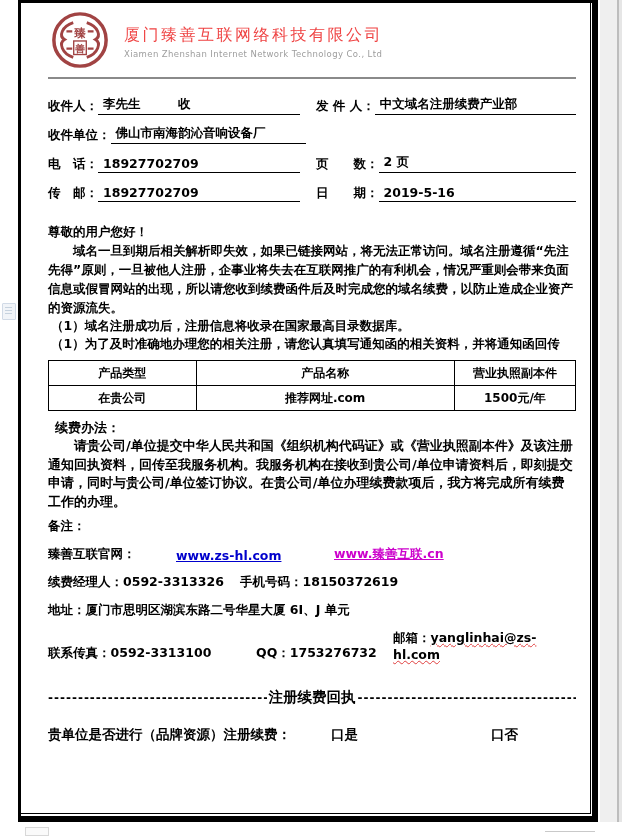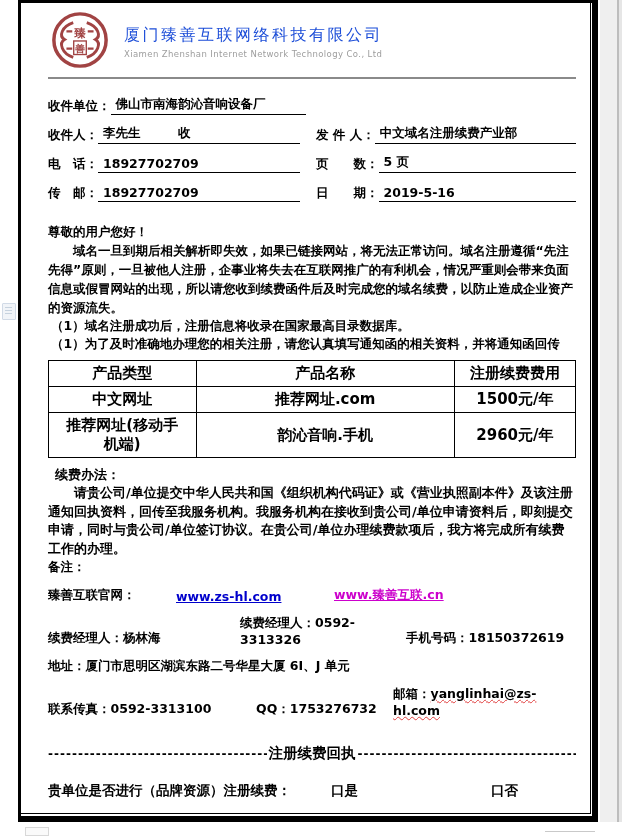--- a/index.html
+++ b/index.html
@@ -20,48 +20,48 @@
   
   .page{position:absolute;left:18px;top:0;width:580px;height:822px;box-sizing:border-box;
         background:#fff;border:3px solid #000;border-right-width:6px;border-bottom-width:6px;}
   .page-inner-line{position:absolute;left:0px;right:1px;top:0px;bottom:2px;
         border-right:1px solid #000;border-bottom:1px solid #000;pointer-events:none;}
   .content{position:relative;height:100%;box-sizing:border-box;padding:8px 16px 0 27px;}
 
   
   .hdr{display:flex;align-items:center;gap:14px;height:62px;margin-left:2px;}
   .hdr-titles{display:flex;flex-direction:column;gap:3px;}
-  .co-cn{font-size:16px;color:#1d4ed8;letter-spacing:2.5px;font-weight:500;}
+  .co-cn{font-size:16px;color:#ef4444;letter-spacing:2.5px;font-weight:500;}
   .co-en{font-size:8.5px;color:#9d9d9d;letter-spacing:.4px;}
   .hdr-rule{height:0;border-top:2px solid #8a8a8a;margin-top:4px;}
 
   
   .fields{margin-top:15px;font-size:12.5px;font-weight:bold;}
   .frow{display:flex;height:21px;margin-bottom:8px;align-items:flex-end;}
   .col-l{width:252px;display:flex;align-items:flex-end;}
   .col-r{flex:1;margin-left:16px;display:flex;align-items:flex-end;}
   .flab{white-space:pre;}
   .fval{flex:1;border-bottom:1.3px solid #000;padding:0 0 1px 5px;white-space:nowrap;}
 
   
   .bodytxt{font-size:12.5px;font-weight:bold;line-height:19px;margin-top:20px;}
   .para{text-indent:2em;}
   .tips-title{margin-top:3px;padding-left:7px;line-height:18px;}
   .tip{line-height:18px;padding-left:3px;}
 
   
   table.products{width:100%;border-collapse:collapse;margin-top:7px;}
   table.products th,table.products td{border:1.6px solid #000;text-align:center;
-      font-size:15px;font-weight:bold;padding:3px 14px;height:18px;}
+      font-size:12px;font-weight:bold;padding:3px 14px;height:18px;}
   .c1{width:28%;} .c2{width:49%;} .c3{width:23%;}
 
   
   .method-title{margin-top:8px;font-size:13px;font-weight:bold;line-height:18px;margin-left:7px;}
   .method-text{font-size:13px;font-weight:bold;line-height:18.5px;text-indent:2em;}
-  .note-label{font-size:12.5px;font-weight:bold;line-height:18px;}
+  .note-label{margin-top:6px;font-size:12.5px;font-weight:bold;line-height:18px;}
 
   
   .crow{display:grid;font-size:12.5px;font-weight:bold;margin-top:11px;align-items:end;}
   .crow-web{grid-template-columns:128px 158px auto;}
   .crow-mgr{grid-template-columns:192px 166px auto;}
   .crow-addr{grid-template-columns:auto;}
   .crow-fax{grid-template-columns:208px 137px auto;}
   .link-blue{color:#0000cc;text-decoration:underline;}
   .link-magenta{color:#cc00cc;text-decoration:underline;}
   .email-val{text-decoration:underline wavy #e04040 1px;}
@@ -108,43 +108,43 @@
         </span>
         <span class="hdr-titles">
           <span class="co-cn">厦门臻善互联网络科技有限公司</span>
           <span class="co-en">Xiamen Zhenshan Internet Network Technology Co., Ltd</span>
         </span>
       </div>
       <div class="hdr-rule"></div>
 
       <div class="fields">
         <div class="frow">
+          <div class="col-l">
+            <span class="flab">收件人：</span>
+            <span class="fval">李先生　　　收</span>
+          </div>
+          <div class="col-r">
+            <span class="flab">发 件 人：</span>
+            <span class="fval">中文域名注册续费产业部</span>
+          </div>
+        </div>
+        <div class="frow">
           <div class="col-l" style="width:258px;">
             <span class="flab">收件单位：</span>
             <span class="fval">佛山市南海韵沁音响设备厂</span>
           </div>
         </div>
         <div class="frow">
           <div class="col-l">
-            <span class="flab">收件人：</span>
-            <span class="fval">李先生　　　收</span>
-          </div>
-          <div class="col-r">
-            <span class="flab">发 件 人：</span>
-            <span class="fval">中文域名注册续费产业部</span>
-          </div>
-        </div>
-        <div class="frow">
-          <div class="col-l">
             <span class="flab">电　话：</span>
             <span class="fval">18927702709</span>
           </div>
           <div class="col-r">
             <span class="flab">页　　数：</span>
-            <span class="fval">5 页</span>
+            <span class="fval">2 页</span>
           </div>
         </div>
         <div class="frow">
           <div class="col-l">
             <span class="flab">传　邮：</span>
             <span class="fval">18927702709</span>
           </div>
           <div class="col-r">
             <span class="flab">日　　期：</span>
             <span class="fval">2019-5-16</span>
@@ -157,48 +157,42 @@
         <div class="para">域名一旦到期后相关解析即失效，如果已链接网站，将无法正常访问。域名注册遵循“先注先得”原则，一旦被他人注册，企事业将失去在互联网推广的有利机会，情况严重则会带来负面信息或假冒网站的出现，所以请您收到续费函件后及时完成您的域名续费，以防止造成企业资产的资源流失。</div>
         <div class="tip">（1）域名注册成功后，注册信息将收录在国家最高目录数据库。</div>
         <div class="tip">（1）为了及时准确地办理您的相关注册，请您认真填写通知函的相关资料，并将通知函回传</div>
       </div>
 
       <table class="products">
         <thead>
           <tr>
             <th class="c1">产品类型</th>
             <th class="c2">产品名称</th>
-            <th class="c3">注册续费费用</th>
+            <th class="c3">营业执照副本件</th>
           </tr>
         </thead>
         <tbody>
           <tr>
-            <td>中文网址</td>
+            <td>在贵公司</td>
             <td>推荐网址.com</td>
             <td>1500元/年</td>
-          </tr>
-          <tr>
-            <td>推荐网址(移动手机端)</td>
-            <td>韵沁音响.手机</td>
-            <td>2960元/年</td>
           </tr>
         </tbody>
       </table>
 
       <div class="method-title">续费办法：</div>
       <div class="method-text">请贵公司/单位提交中华人民共和国《组织机构代码证》或《营业执照副本件》及该注册通知回执资料，回传至我服务机构。我服务机构在接收到贵公司/单位申请资料后，即刻提交申请，同时与贵公司/单位签订协议。在贵公司/单位办理续费款项后，我方将完成所有续费工作的办理。</div>
       <div class="note-label">备注：</div>
 
       <div class="crow crow-web">
         <span>臻善互联官网：</span>
         <span class="link-blue">www.zs-hl.com</span>
         <span class="link-magenta">www.臻善互联.cn</span>
       </div>
       <div class="crow crow-mgr">
-        <span><span>续费经理人：</span><span>杨林海</span></span>
         <span><span>续费经理人：</span><span>0592-3313326</span></span>
         <span><span>手机号码：</span><span>18150372619</span></span>
       </div>
       <div class="crow crow-addr">
         <span><span>地址：</span><span>厦门市思明区湖滨东路二号华星大厦 6I、J 单元</span></span>
       </div>
       <div class="crow crow-fax">
         <span><span>联系传真：</span><span>0592-3313100</span></span>
         <span><span>QQ：</span><span>1753276732</span></span>
         <span><span>邮箱：</span><span class="email-val">yanglinhai@zs-hl.com</span></span>

